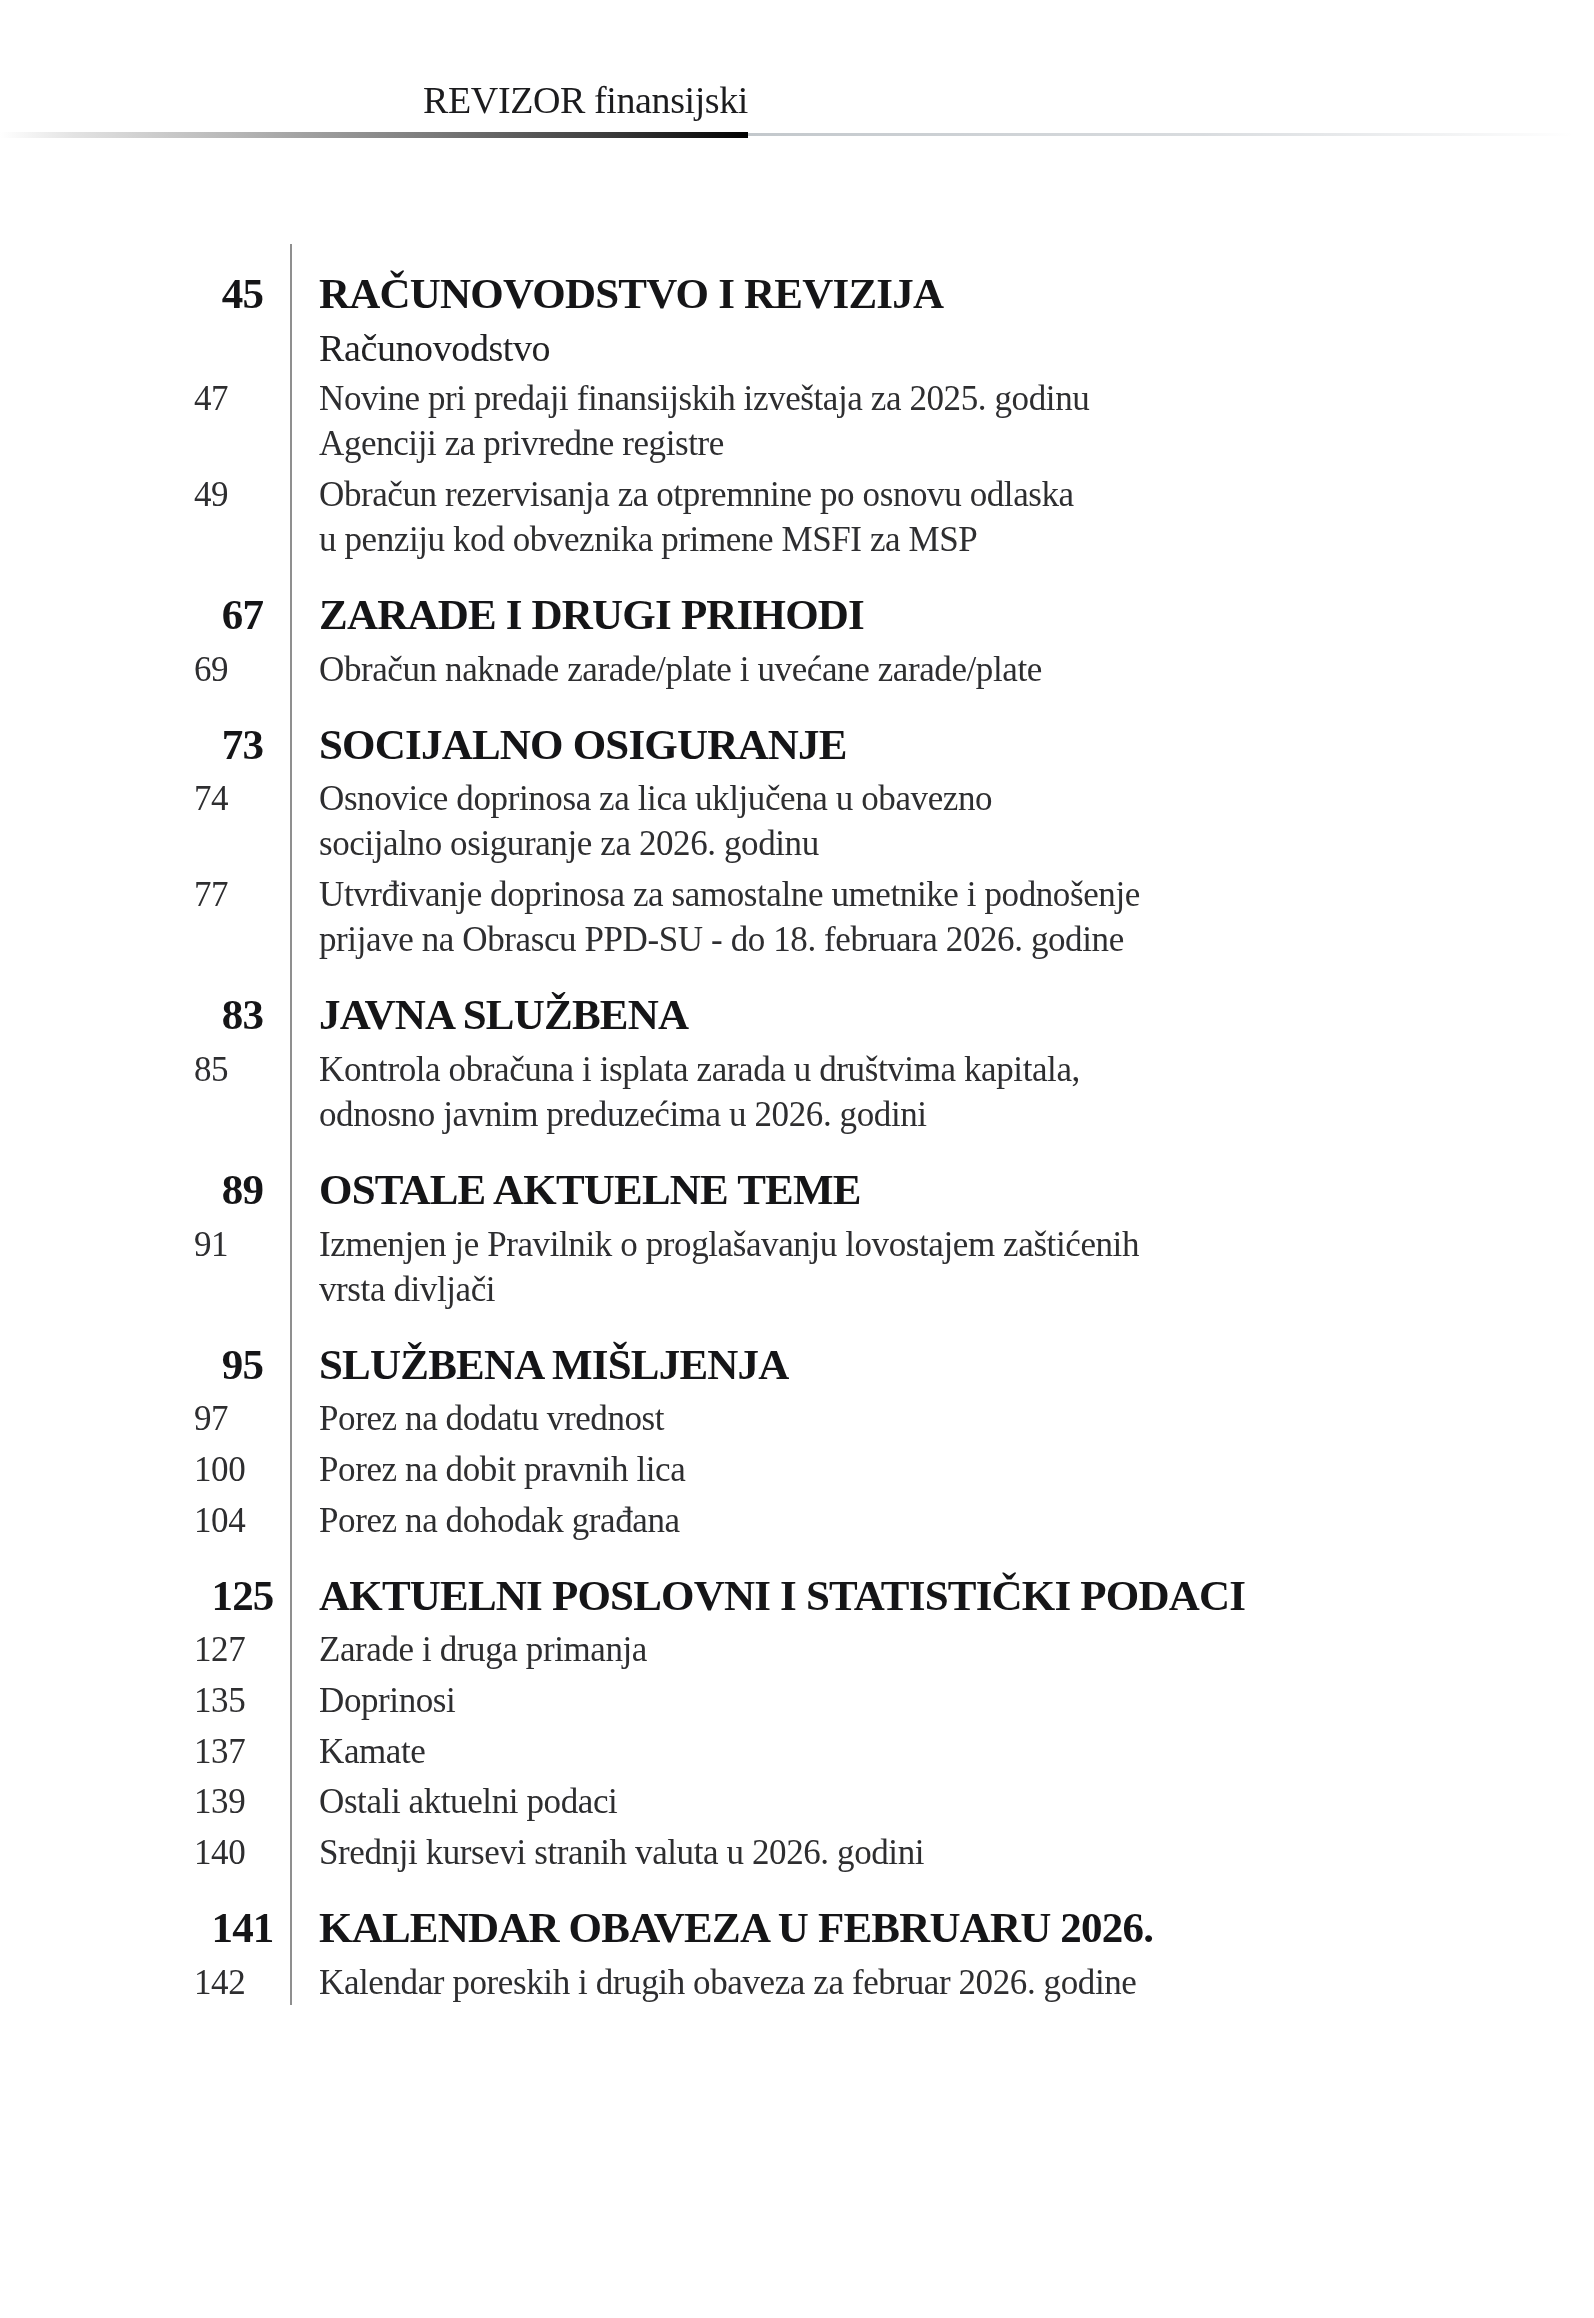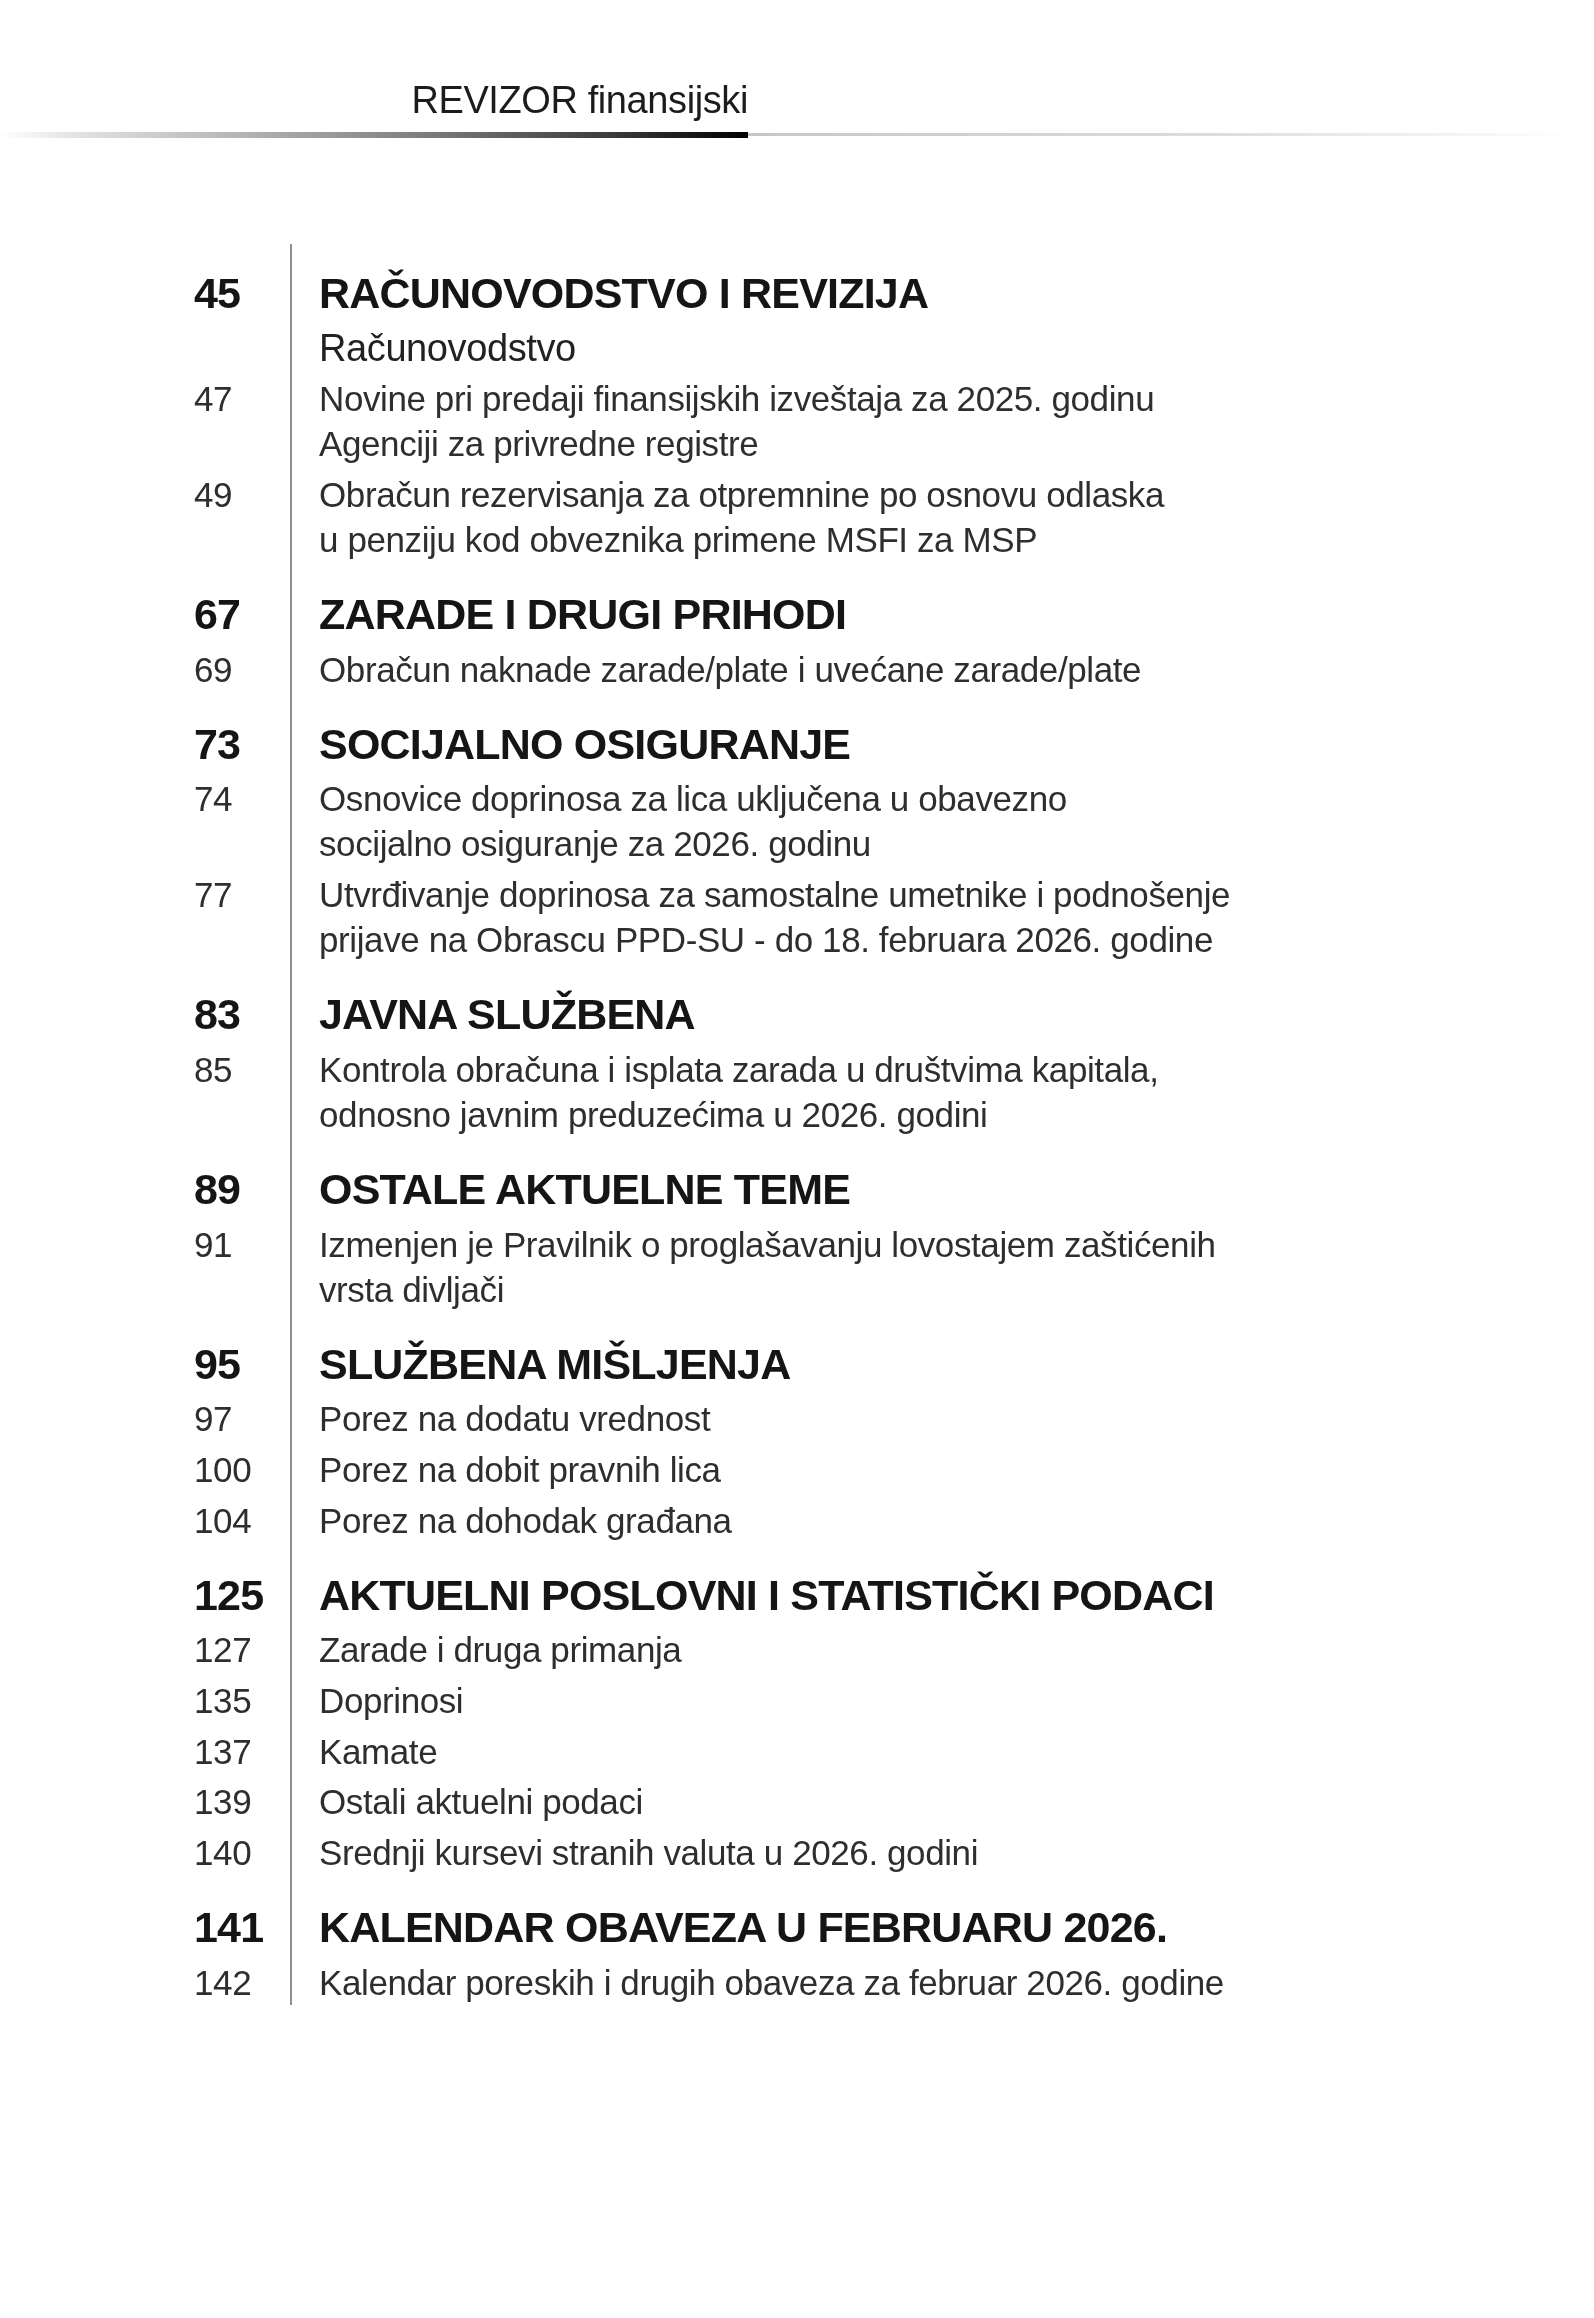--- a/index.html
+++ b/index.html
@@ -15,20 +15,21 @@
     width:1594px;height:2319px;
     background:#ffffff;
     font-family:"Liberation Sans","DejaVu Sans",sans-serif;
     color:var(--body-text);
   }
   .page{
     position:relative;
     width:1594px;height:2319px;
     background:#ffffff;
     overflow:hidden;
+    font-family:Liberation Serif, serif;
   }
 
   
   .journal-title{
     position:absolute;
     top:81px;left:0;
     width:748px;
     text-align:right;
     font-size:38px;
     line-height:1.0;
@@ -72,20 +73,21 @@
   }
   .txt{margin-left:28px;}
 
   .heading-row{
     margin:26px 0 5.7px 0;
     font-size:43px;
     line-height:53px;
     font-weight:700;
     letter-spacing:-0.8px;
     color:var(--heading-text);
+    text-align:center;
   }
   .heading-row:first-child{margin-top:0;}
 
   .sub-row{
     margin:0 0 5.7px 0;
     font-size:38px;
     line-height:45px;
     font-weight:400;
     letter-spacing:-0.4px;
     color:var(--subheading-text);

